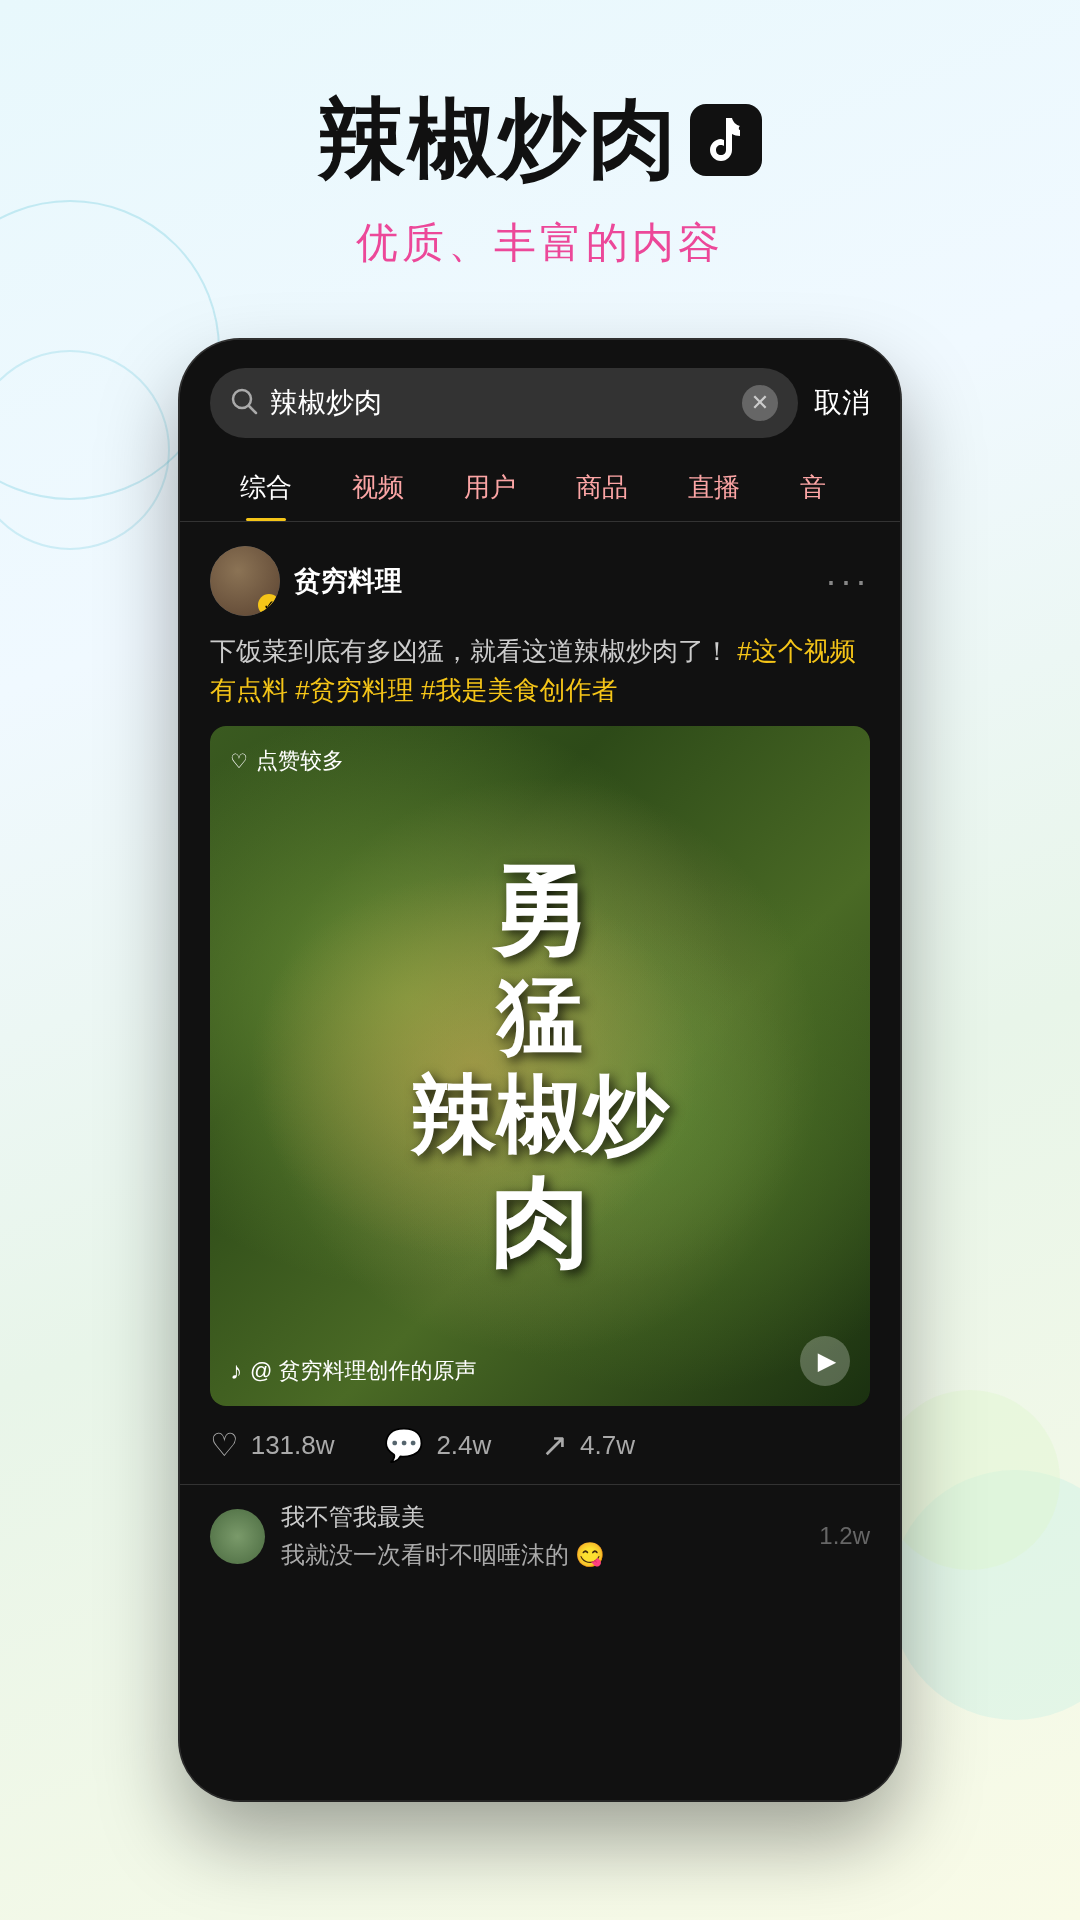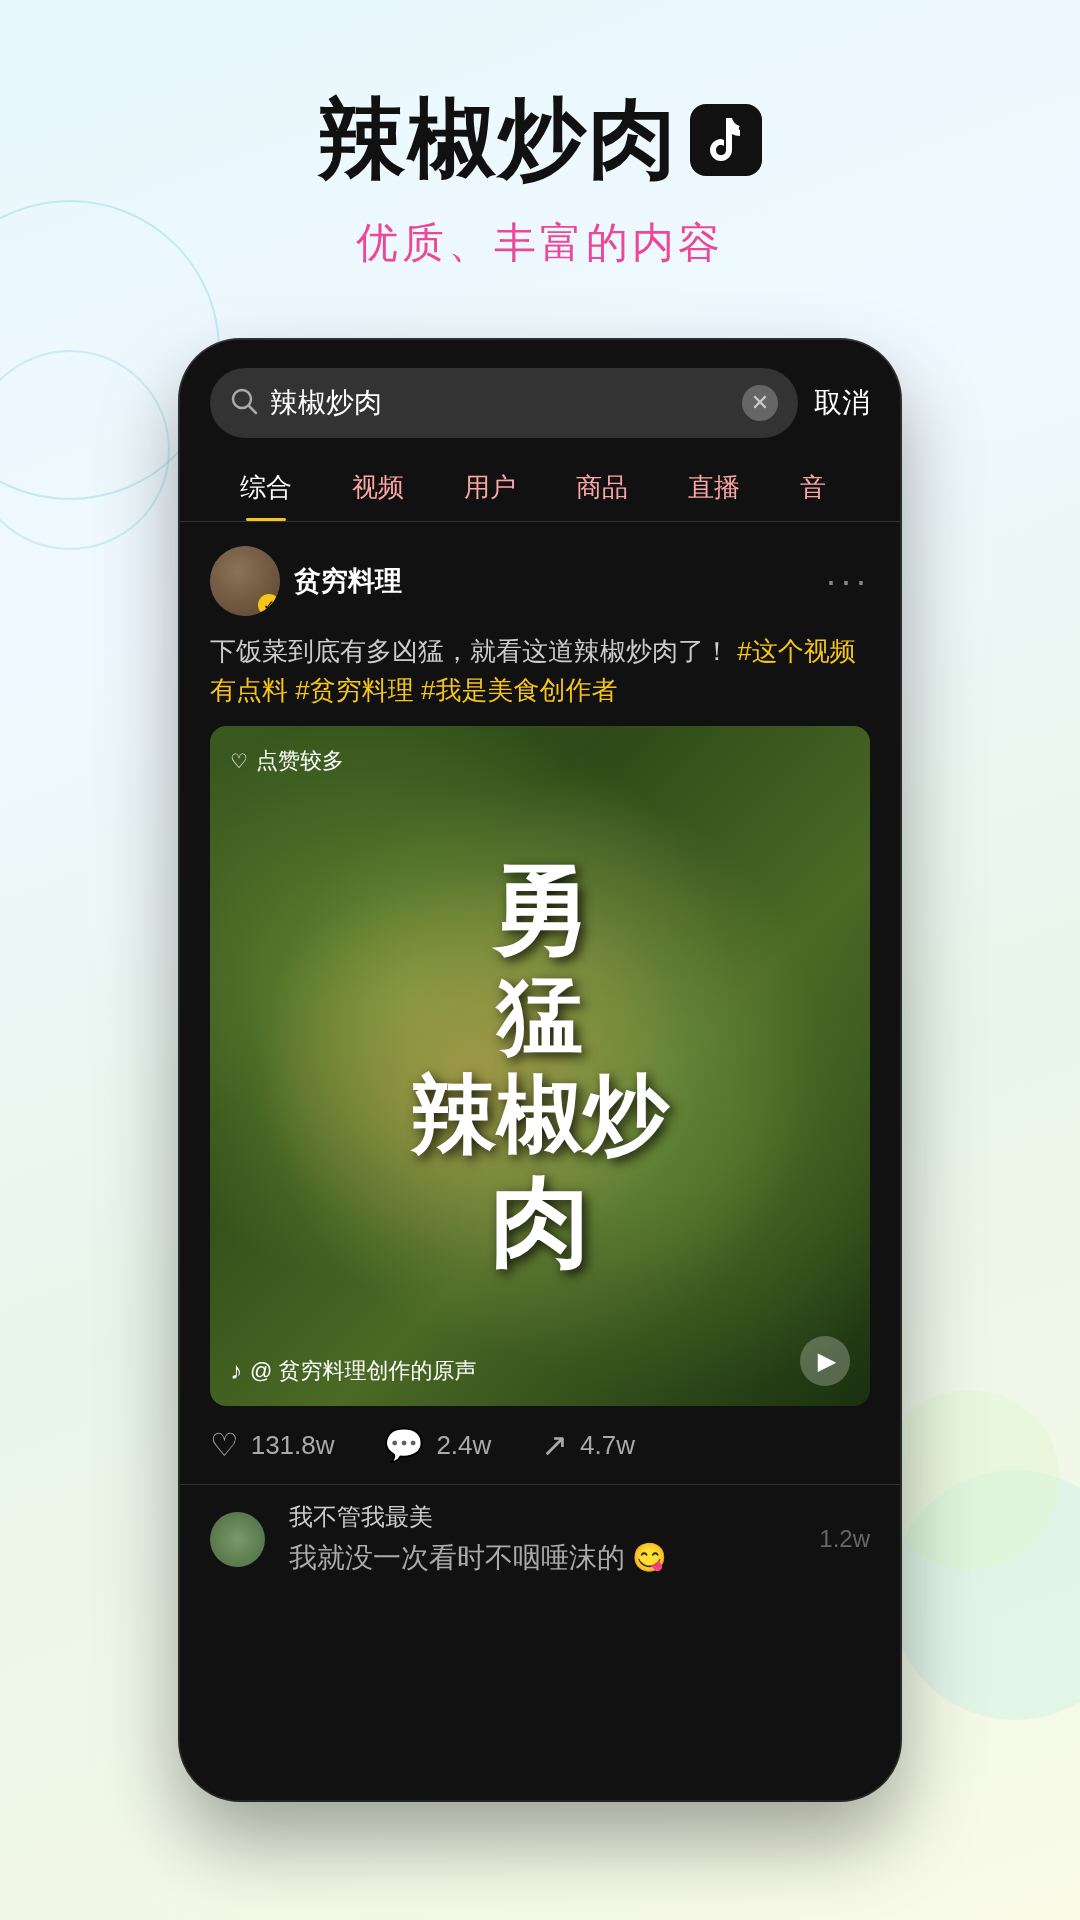--- a/index.html
+++ b/index.html
@@ -392,34 +392,34 @@
     .eng-icon {
       font-size: 32px;
     }
 
     
     .comment-preview {
       border-top: 1px solid #333;
       padding: 16px 30px;
       display: flex;
       align-items: center;
-      gap: 24px;
+      gap: 16px;
     }
 
     .comment-avatar {
       width: 55px;
       height: 55px;
       border-radius: 50%;
       background: radial-gradient(circle, #7a9a6a, #4a6a40);
       flex-shrink: 0;
     }
 
     .comment-text {
       color: #aaa;
-      font-size: 28px;
+      font-size: 24px;
     }
 
     .comment-right {
       margin-left: auto;
       color: #666;
       font-size: 24px;
     }
   </style>
 </head>
 <body>

